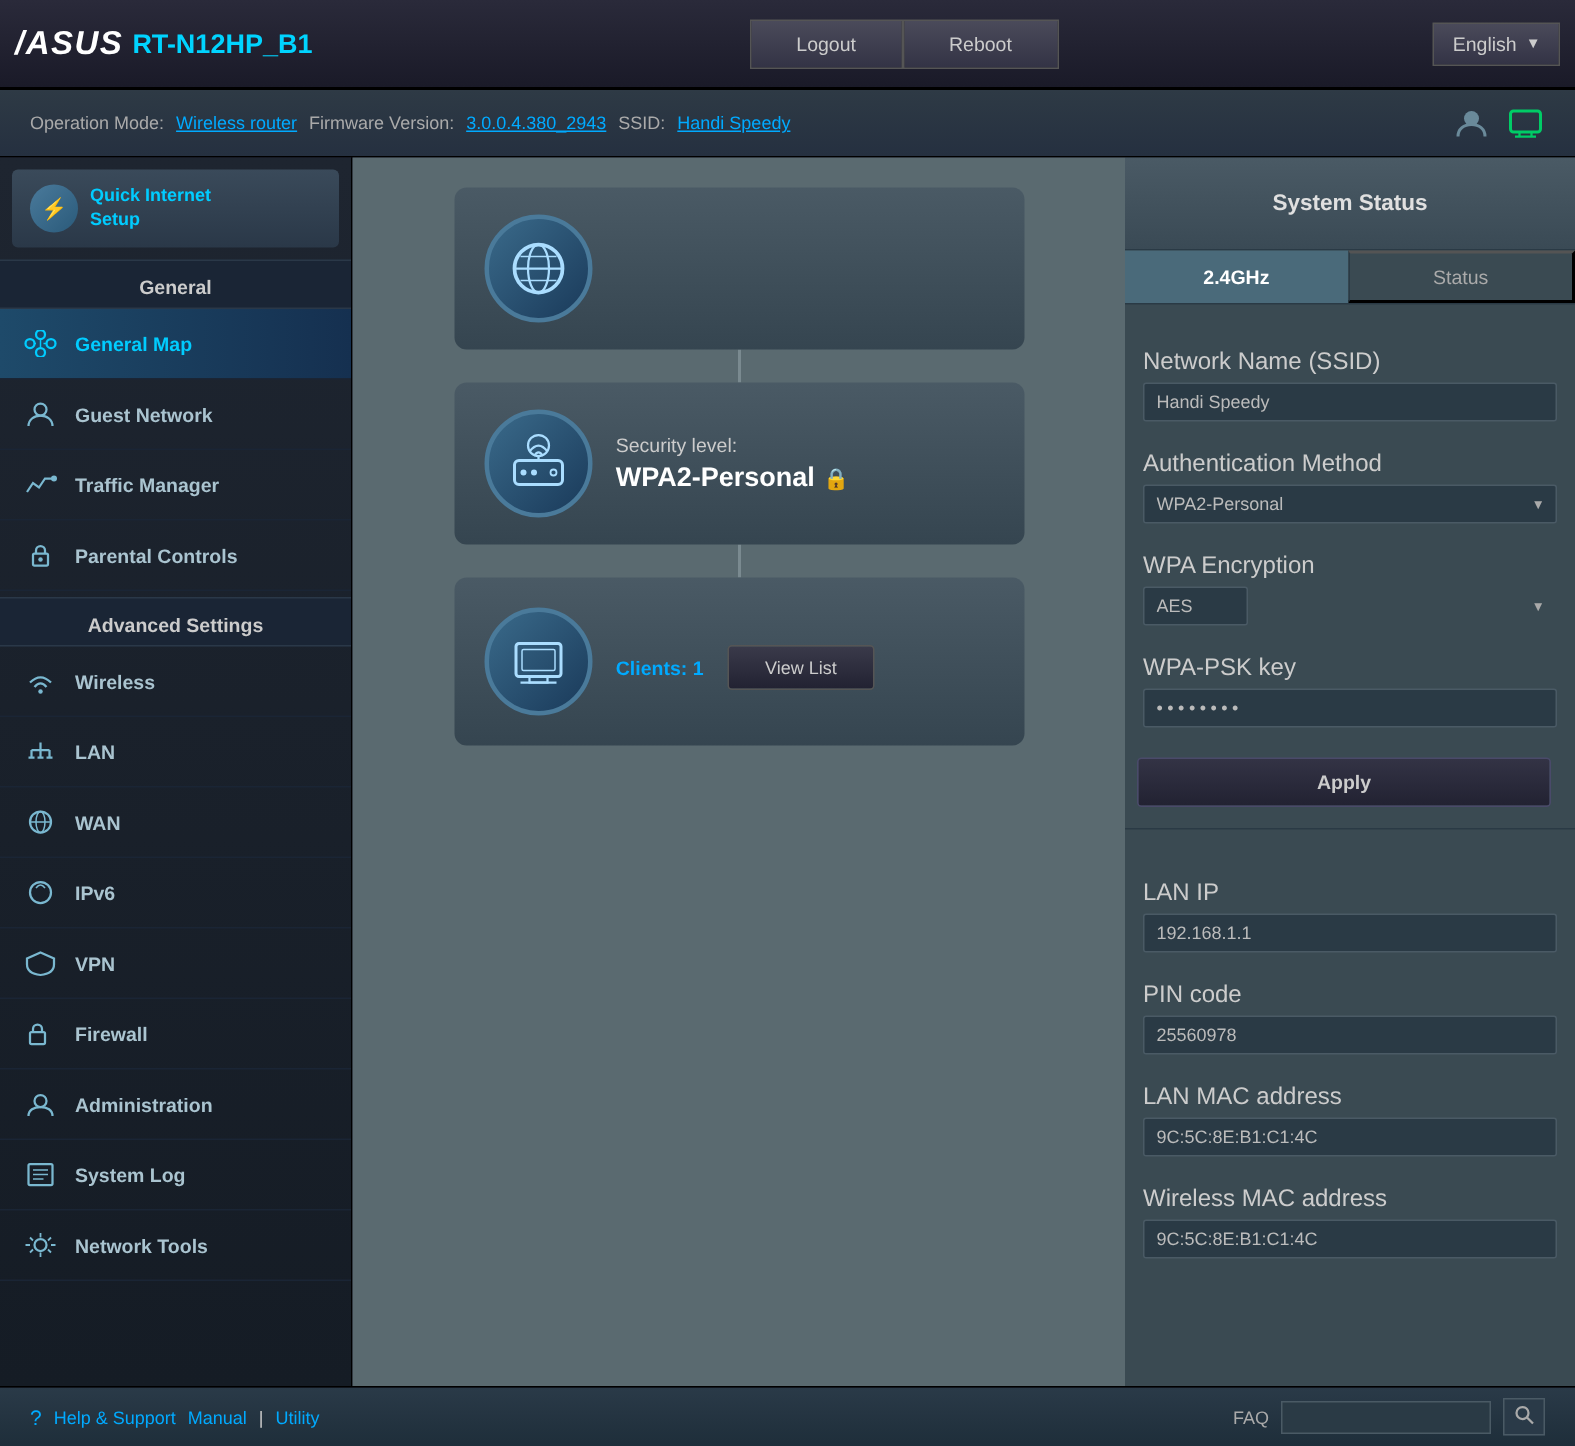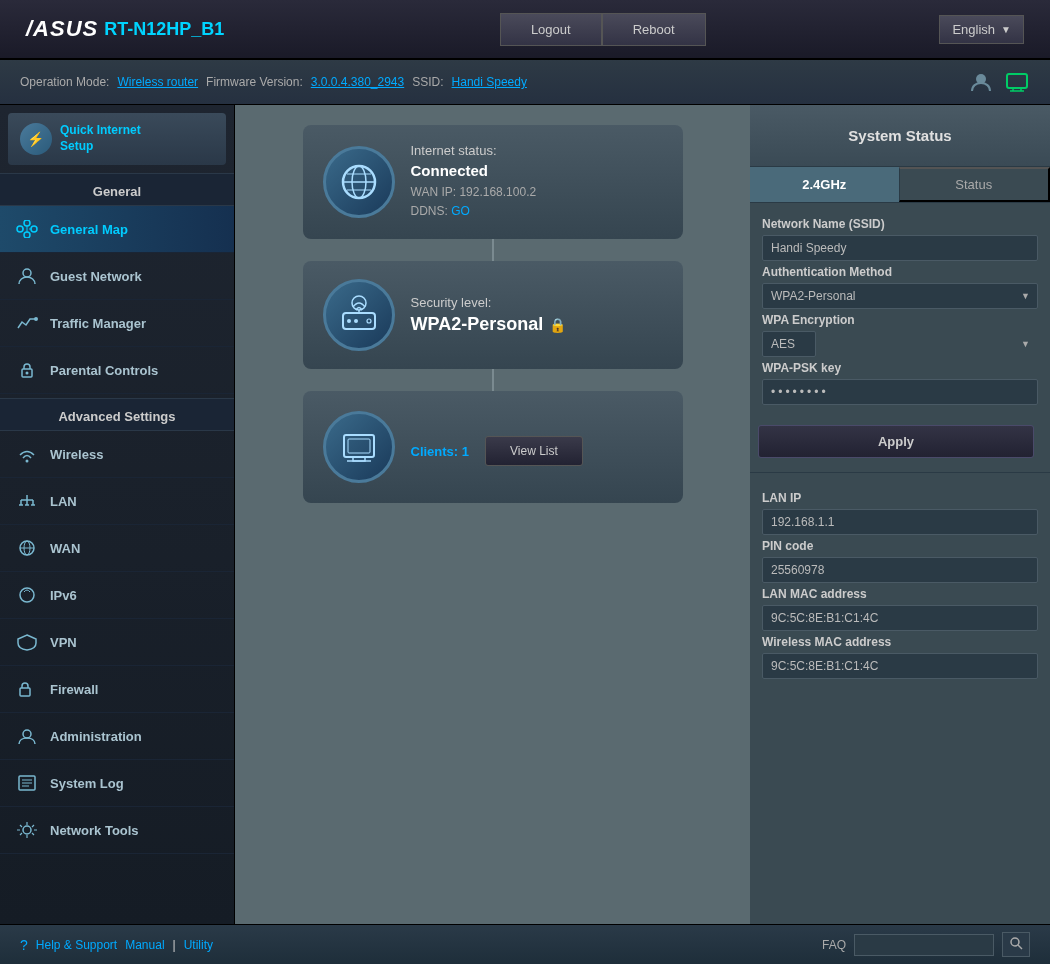--- a/index.html
+++ b/index.html
@@ -11,21 +11,21 @@
       overflow: hidden;
       color: #ccc;
     }
 
     
     #topbar {
       background: linear-gradient(to bottom, #2a2a3a, #1a1a28);
       height: 60px;
       display: flex;
       align-items: center;
-      padding: 0 26px;
+      padding: 0 10px;
       border-bottom: 2px solid #000;
     }
     #logo-area {
       display: flex;
       align-items: center;
       gap: 6px;
       width: 240px;
     }
     #asus-logo {
       color: #fff;
@@ -334,25 +334,25 @@
       font-size: 13px;
       color: #aaa;
       background: #3a4a52;
       border-left: 1px solid #2a3a45;
     }
 
     .status-section {
       padding: 10px 12px;
     }
     .field-label {
-      font-size: 12px;
-      color: #ccc;
-      font-weight: bold;
+      font-size: 16px;
+      color: #ccc;
+      font-weight: normal;
       margin-bottom: 4px;
-      margin-top: 4px;
+      margin-top: 20px;
     }
     .field-value {
       background: #2a3a45;
       border: 1px solid #4a5a65;
       padding: 5px 8px;
       font-size: 12px;
       color: #bbb;
       width: 100%;
       border-radius: 2px;
     }
@@ -627,28 +627,20 @@
       <div class="net-node">
         <div class="node-icon-circle">
           <svg width="40" height="40" viewBox="0 0 40 40">
               <circle cx="20" cy="20" r="16" fill="none" stroke="#aaddff" stroke-width="2.5"></circle>
               <ellipse cx="20" cy="20" rx="7" ry="16" fill="none" stroke="#aaddff" stroke-width="1.5"></ellipse>
               <line x1="4" y1="20" x2="36" y2="20" stroke="#aaddff" stroke-width="1.5"></line>
               <line x1="8" y1="12" x2="32" y2="12" stroke="#aaddff" stroke-width="1"></line>
               <line x1="8" y1="28" x2="32" y2="28" stroke="#aaddff" stroke-width="1"></line>
             </svg>
         </div>
-        <div class="node-info">
-          <h3>Internet status:</h3>
-          <div class="status-bold">Connected</div>
-          <div class="detail">
-            <span>WAN IP:</span> <span>192.168.100.2</span><br>
-            <span>DDNS:</span> <a class="link-text">GO</a>
-          </div>
-        </div>
       </div>
 
       <div class="connector-line"></div>
 
       <div class="net-node security-node">
         <div class="node-icon-circle">
           <svg width="44" height="40" viewBox="0 0 44 40">
             <rect x="6" y="18" width="32" height="16" rx="3" fill="none" stroke="#aaddff" stroke-width="2"></rect>
             <circle cx="22" cy="8" r="7" fill="none" stroke="#aaddff" stroke-width="1.5"></circle>
             <path d="M16 12 Q22 4 28 12" fill="none" stroke="#aaddff" stroke-width="1.5"></path>
@@ -703,21 +695,21 @@
 
       <div class="field-label">Authentication Method</div>
       <div class="select-wrapper">
         <select class="field-value">
           <option>WPA2-Personal</option>
         </select>
       </div>
 
       <div class="field-label">WPA Encryption</div>
       <div class="select-wrapper">
-        <select class="field-value" style="width:54px;">
+        <select class="field-value" style="width:70px;">
           <option>AES</option>
         </select>
       </div>
 
       <div class="field-label">WPA-PSK key</div>
       <div class="field-value" style="letter-spacing:3px;">••••••••</div>
 
     </div>
 
     <button class="apply-btn">Apply</button>

